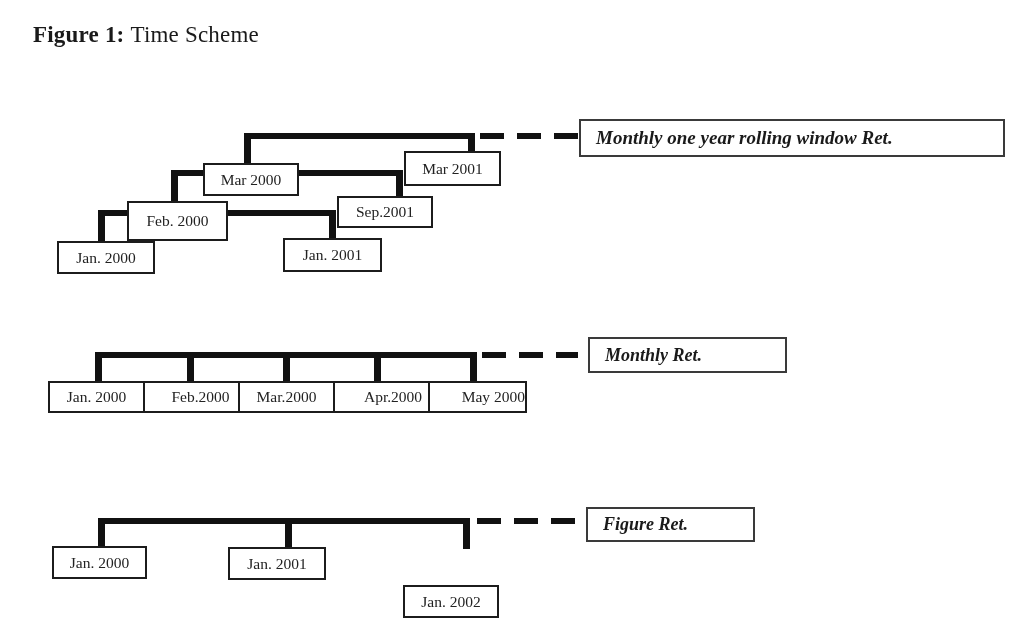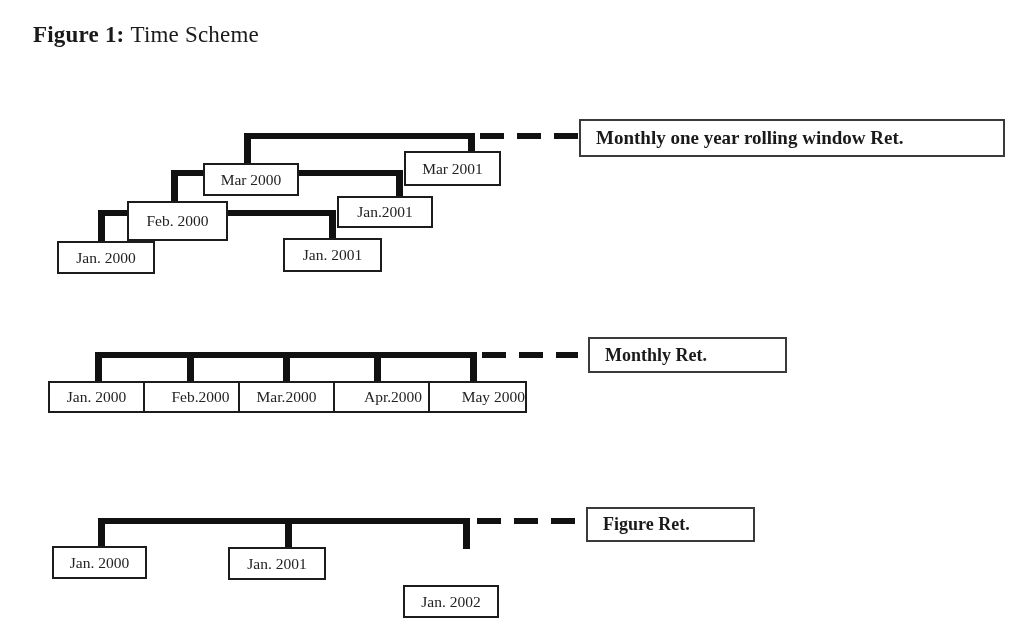--- a/index.html
+++ b/index.html
@@ -52,20 +52,21 @@
     box-sizing: border-box;
     background: #ffffff;
     border: 2px solid #3a3a3a;
     display: flex;
     align-items: center;
     padding-left: 15px;
     font-weight: bold;
     color: #1a1a1a;
     z-index: 2;
     white-space: nowrap;
+    font-style: italic;
   }
   #rolling-label { font-size: 19px; }
   #monthly-label, #yearly-label { font-size: 18px; }
 </style>
 </head>
 <body>
 
 <div id="canvas">
 
   <div id="figure-title">
@@ -94,21 +95,21 @@
     <div class="mbox" style="left:127px; top:201px; width:101px; height:40px;">
         <span>Feb. 2000</span>
       </div>
     <div class="mbox" style="left:203px; top:163px; width:96px; height:33px;">
         <span>Mar 2000</span>
       </div>
     <div class="mbox" style="left:283px; top:238px; width:99px; height:34px;">
         <span>Jan. 2001</span>
       </div>
     <div class="mbox" style="left:337px; top:196px; width:96px; height:32px;">
-        <span>Jan.2001</span>
+        <span>Sep.2001</span>
       </div>
     <div class="mbox" style="left:404px; top:151px; width:97px; height:35px;">
         <span>Mar 2001</span>
       </div>
 
     <div class="labelbox" id="rolling-label" style="left:579px; top:119px; width:426px; height:38px;">
         <span>Monthly one year rolling window Ret.</span>
       </div>
   </div>
 

